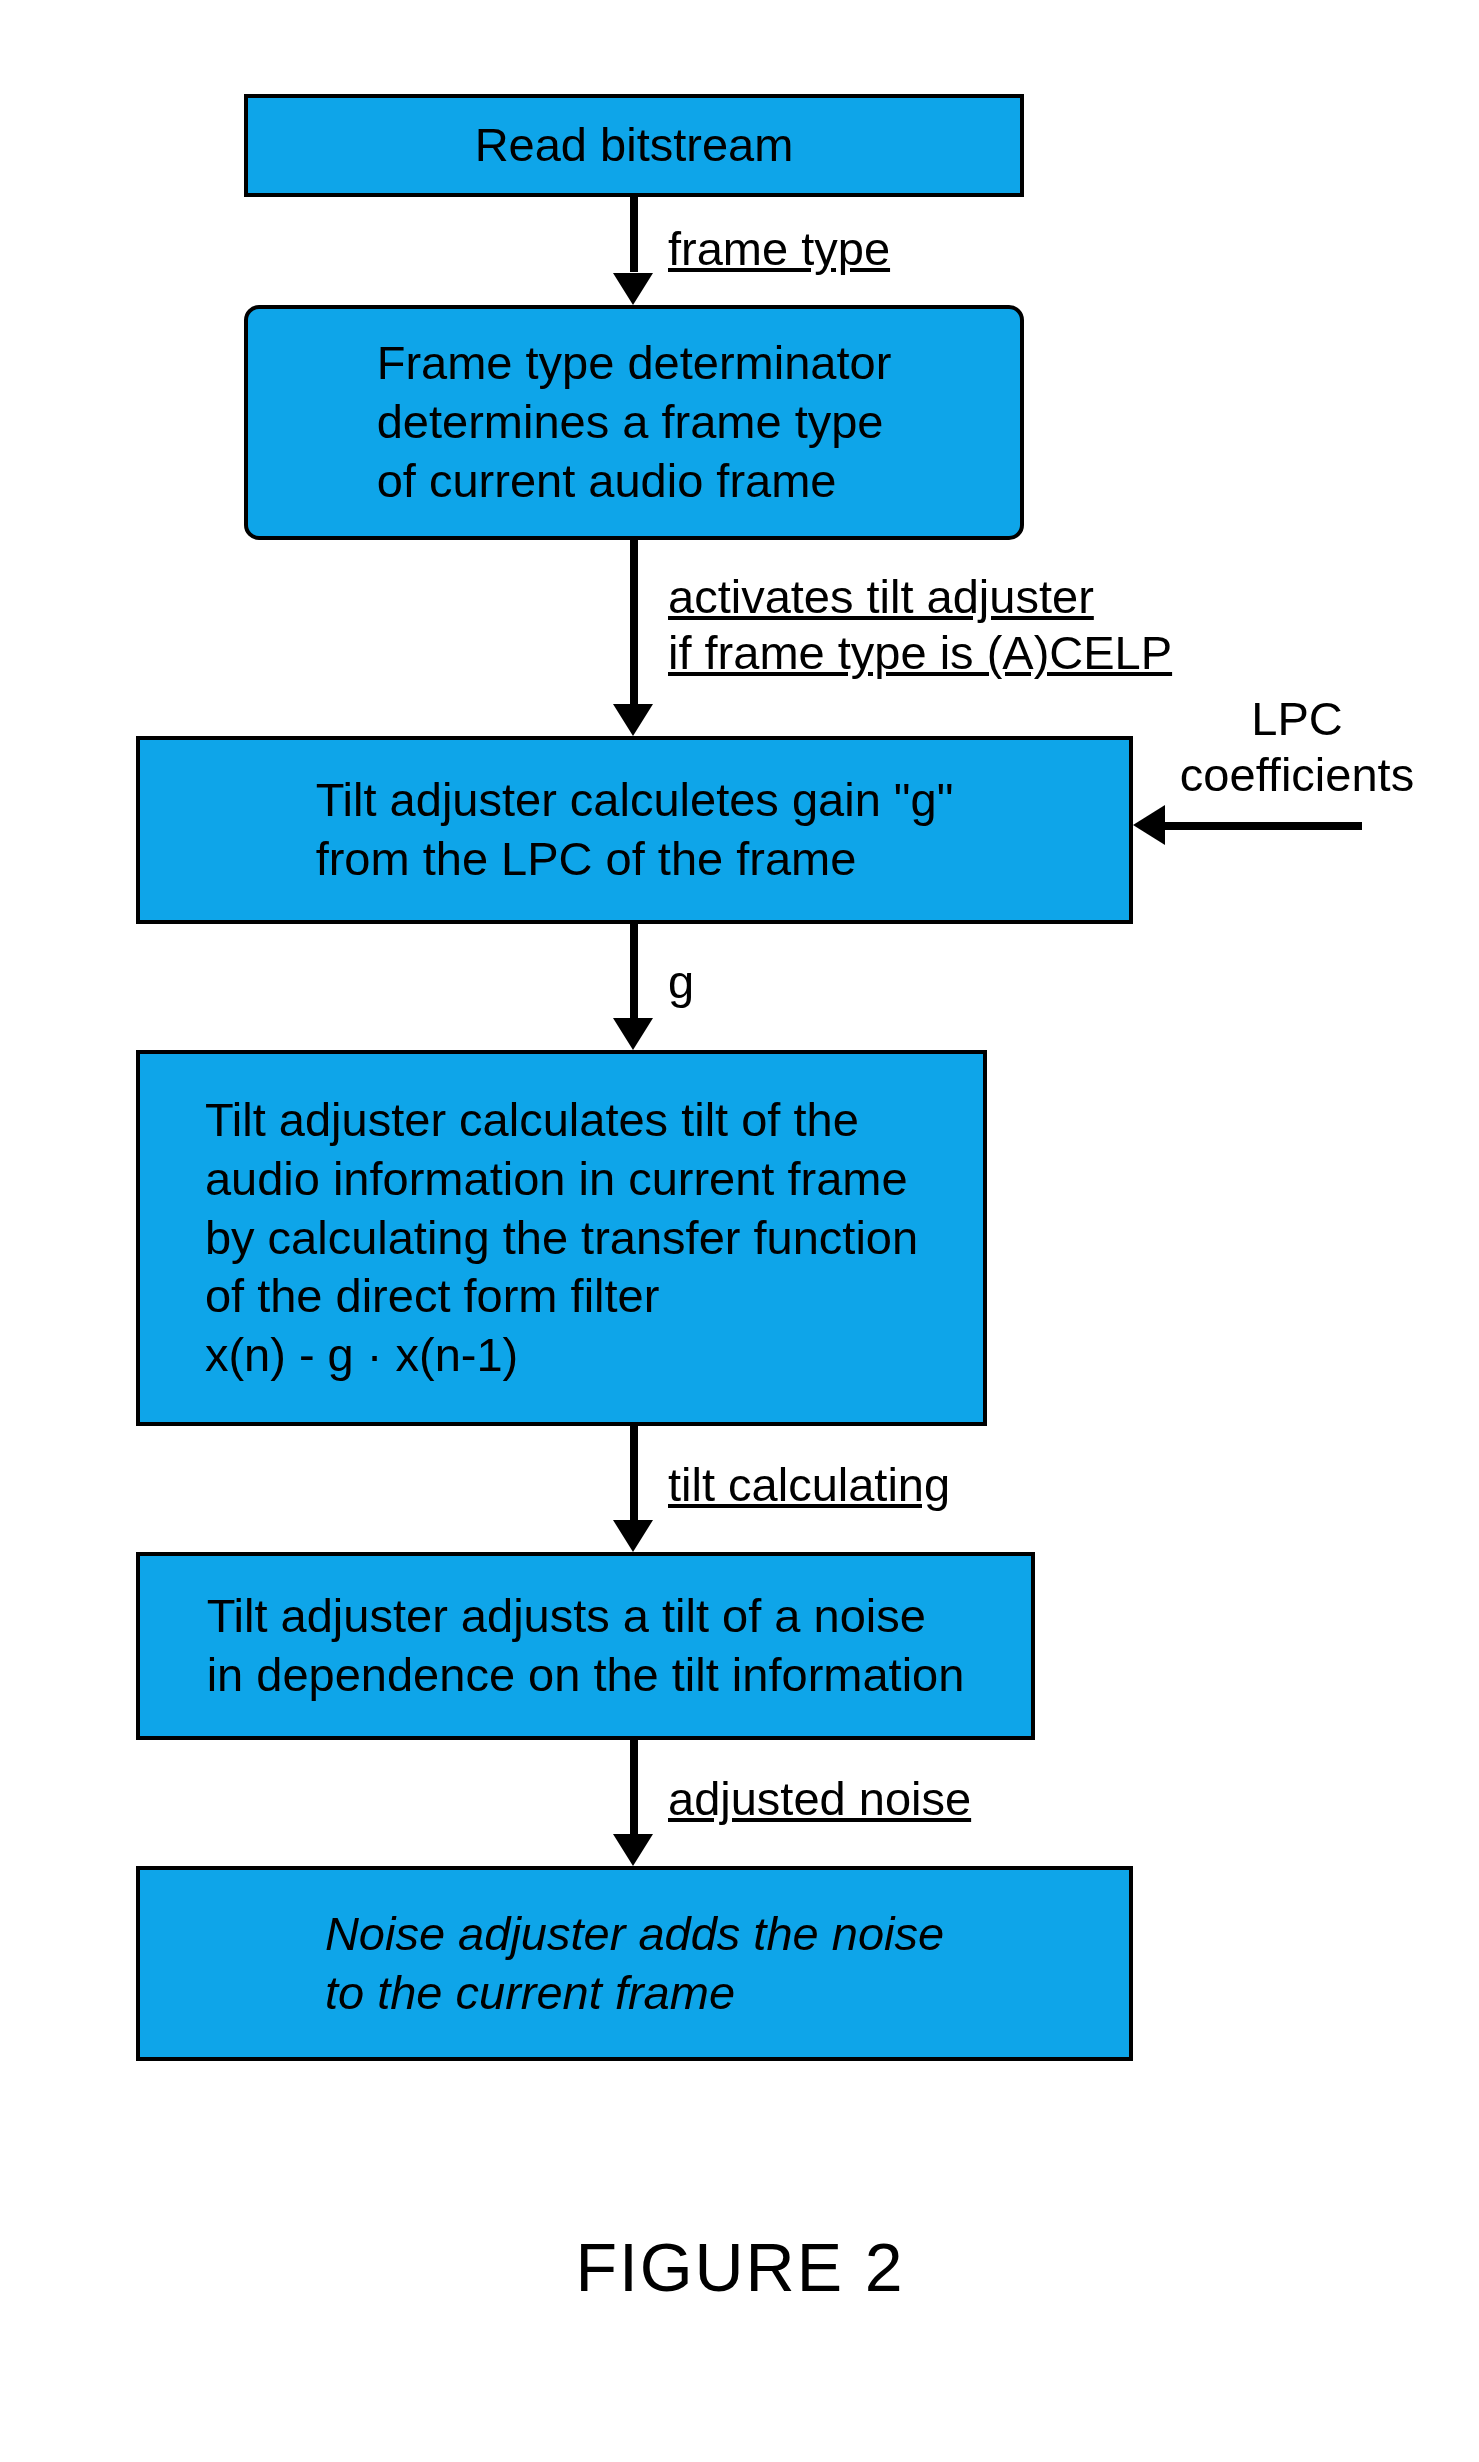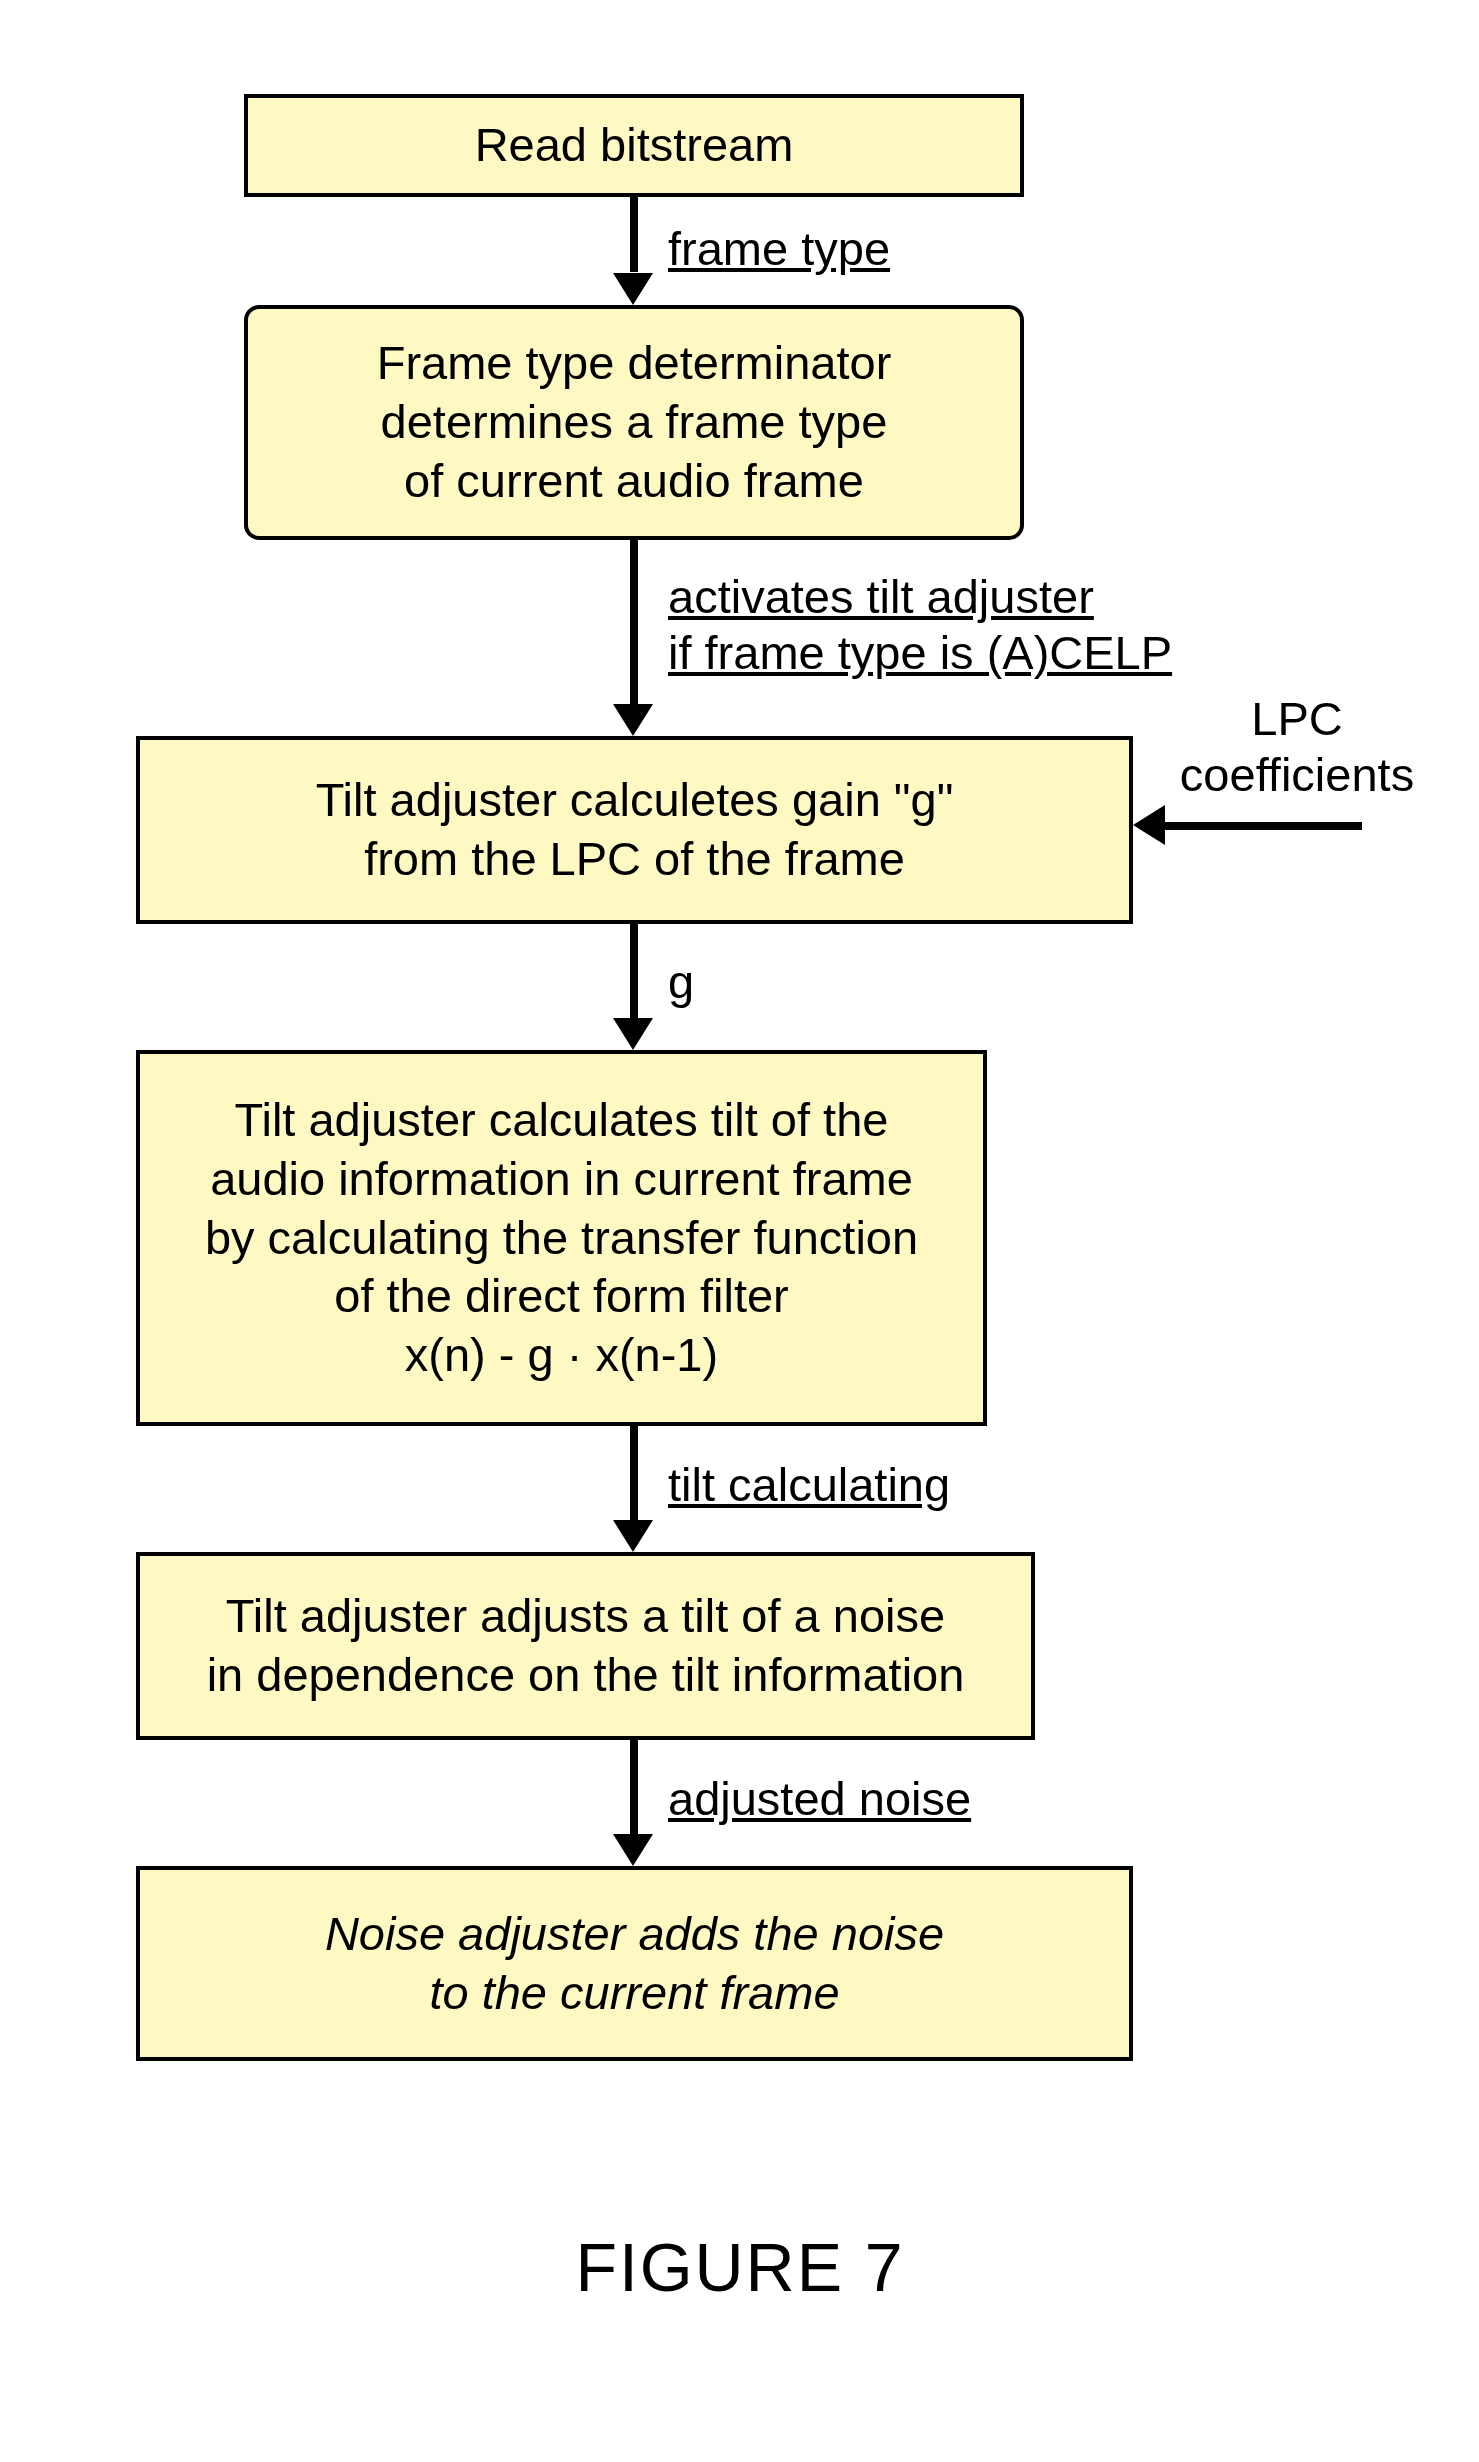--- a/index.html
+++ b/index.html
@@ -10,25 +10,25 @@
     width: 1480px;
   }
   .canvas {
     position: relative;
     width: 1480px;
     height: 2462px;
   }
   .box {
     position: absolute;
     border: 4.7px solid #000;
-    background: #fef9c3;
+    background: #0ea5e9;
     display: flex;
     align-items: center;
     justify-content: center;
-    text-align: center;
+    text-align: left;
     font-size: 47px;
     line-height: 1.25;
     padding: 19px 38px;
     box-sizing: border-box;
   }
   .arrow-stem {
     position: absolute;
     background: #000;
   }
   .arrow-head-down {
@@ -119,16 +119,16 @@
 
   <div class="arrow-stem" style="left:630px; top:1740px; width:7.5px; height:94px;"></div>
   <div class="arrow-head-down" style="left:613px; top:1834px;"></div>
   <div class="label left" style="left:668px; top:1771px;">adjusted noise</div>
 
   <div class="box" style="left:136px; top:1866px; width:997px; height:195px;font-style:italic;">
     <span style="white-space:pre-line;">Noise adjuster adds the noise
 to the current frame</span>
   </div>
 
-  <div class="figure-label" style="left:0; top:2228px; width:1480px;">FIGURE 7</div>
+  <div class="figure-label" style="left:0; top:2228px; width:1480px;">FIGURE 2</div>
 
 </div>
 
 
 </body></html>

